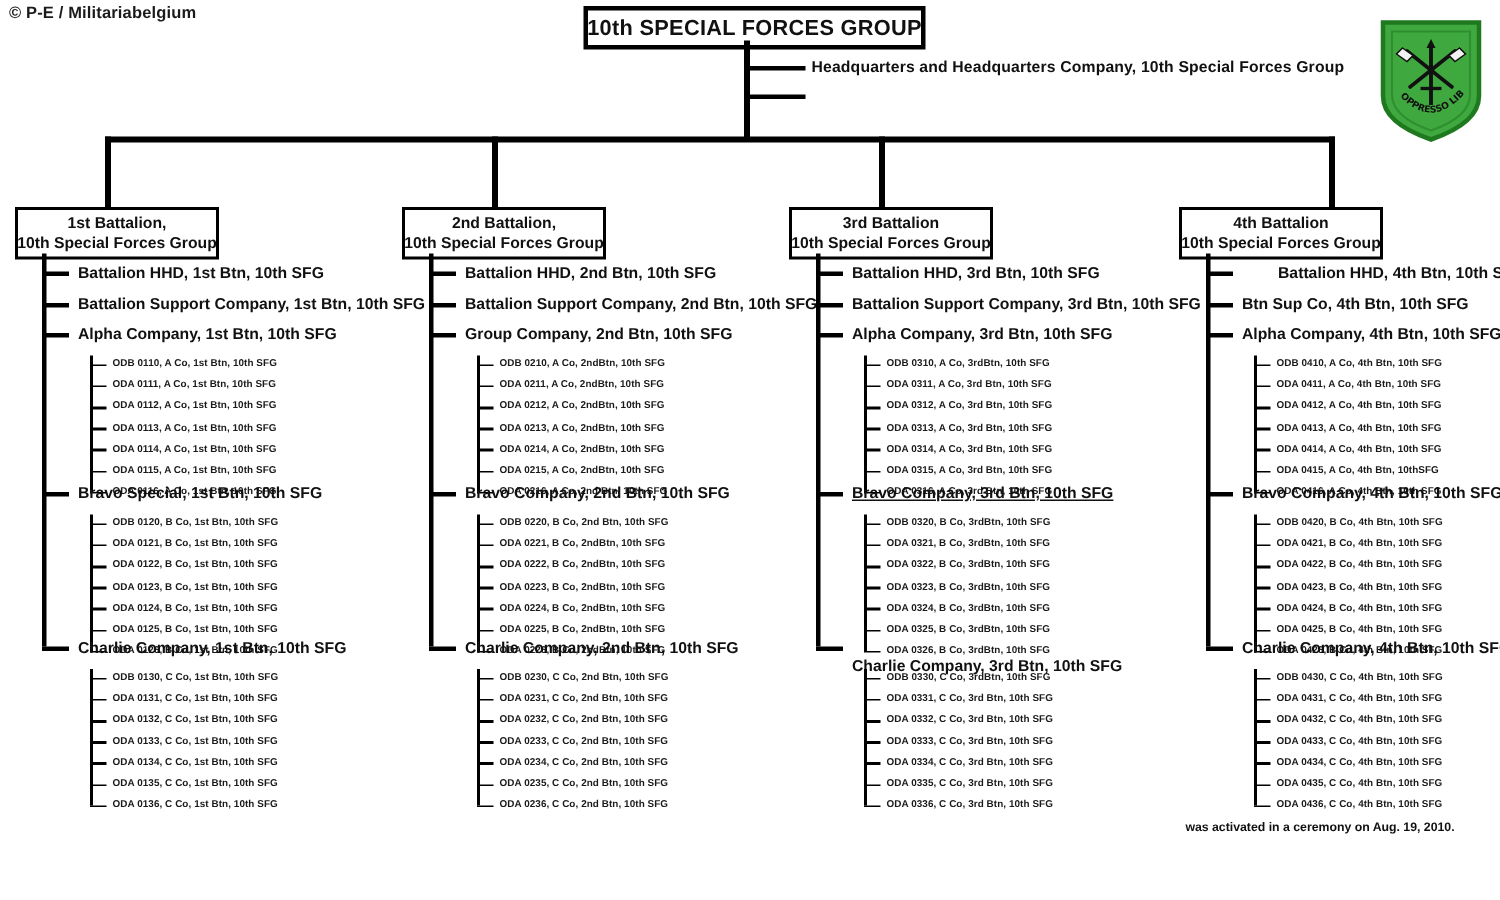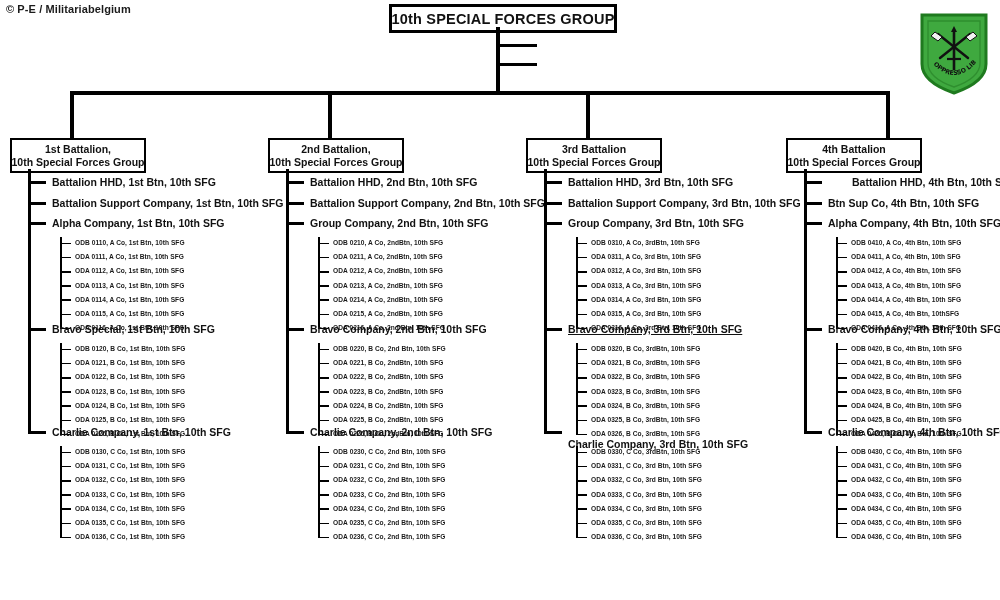--- a/index.html
+++ b/index.html
@@ -76,20 +76,21 @@
 
   <div class="credit">© P-E / Militariabelgium</div>
 
   <div class="rootbox">
     <span>10th SPECIAL FORCES GROUP</span>
   </div>
 
   <div class="v" style="left:496px;top:27px;width:4px;height:65px;"></div>
 
   <div class="h" style="left:500px;top:44px;width:37px;height:3px;"></div>
+  <div class="direct" style="left:541px;top:39px;">Headquarters and Headquarters Company, 10th Special Forces Group</div>
 
   <div class="h" style="left:500px;top:63px;width:37px;height:3px;"></div>
 
   <div class="h" style="left:70px;top:91px;width:820px;height:4px;"></div>
 
   <div class="v" style="left:70px;top:91px;width:4px;height:47px;"></div>
   <div class="v" style="left:328px;top:91px;width:4px;height:47px;"></div>
   <div class="v" style="left:586px;top:91px;width:4px;height:47px;"></div>
   <div class="v" style="left:886px;top:91px;width:4px;height:47px;"></div>
 
@@ -217,21 +218,21 @@
       <div class="btnbox" style="left: 526px; top: 138px;">
         <div>3rd Battalion</div>
         <div class="l2">10th Special Forces Group</div>
       </div>
       <div class="v" style="left: 544px; top: 169px; width: 2.5px; height: 262px;"></div>
       <div class="h" style="left: 544px; top: 181px; width: 18px; height: 2.5px;"></div>
       <div class="unit" style="left: 568px; top: 176px;">Battalion HHD, 3rd Btn, 10th SFG</div>
       <div class="h" style="left: 544px; top: 202px; width: 18px; height: 2.5px;"></div>
       <div class="unit" style="left: 568px; top: 197px;">Battalion  Support Company, 3rd Btn, 10th SFG</div>
       <div class="h" style="left: 544px; top: 222px; width: 18px; height: 2.5px;"></div>
-      <div class="unit" style="left: 568px; top: 217px;">Group Company, 3rd Btn, 10th SFG</div>
+      <div class="unit" style="left: 568px; top: 217px;">Alpha Company, 3rd Btn, 10th SFG</div>
       <div class="v" style="left: 576px; top: 237px; width: 1.6px; height: 91.2px;"></div>
       <div class="h" style="left: 576px; top: 242.6px; width: 11px; height: 1.6px;"></div>
       <div class="oda" style="left: 591px; top: 239px;">ODB 0310, A Co, 3rdBtn,  10th SFG</div>
       <div class="h" style="left: 576px; top: 256.8px; width: 11px; height: 1.6px;"></div>
       <div class="oda" style="left: 591px; top: 253.2px;">ODA 0311, A Co, 3rd Btn,  10th SFG</div>
       <div class="h" style="left: 576px; top: 271px; width: 11px; height: 1.6px;"></div>
       <div class="oda" style="left: 591px; top: 267.4px;">ODA 0312, A Co, 3rd Btn,  10th SFG</div>
       <div class="h" style="left: 576px; top: 285.2px; width: 11px; height: 1.6px;"></div>
       <div class="oda" style="left: 591px; top: 281.6px;">ODA 0313, A Co, 3rd Btn,  10th SFG</div>
       <div class="h" style="left: 576px; top: 299.4px; width: 11px; height: 1.6px;"></div>
@@ -330,20 +331,21 @@
       <div class="oda" style="left: 851px; top: 490.6px;">ODA 0433, C Co, 4th Btn,  10th SFG</div>
       <div class="h" style="left: 836px; top: 508.4px; width: 11px; height: 1.6px;"></div>
       <div class="oda" style="left: 851px; top: 504.8px;">ODA 0434, C Co, 4th Btn,  10th SFG</div>
       <div class="h" style="left: 836px; top: 522.6px; width: 11px; height: 1.6px;"></div>
       <div class="oda" style="left: 851px; top: 519px;">ODA 0435, C Co, 4th Btn,  10th SFG</div>
       <div class="h" style="left: 836px; top: 536.8px; width: 11px; height: 1.6px;"></div>
       <div class="oda" style="left: 851px; top: 533.2px;">ODA 0436, C Co, 4th Btn,  10th SFG</div>
     </div>
 
   <div class="note">
+    <div>was activated in a ceremony on Aug. 19, 2010.</div>
   </div>
 
   <svg class="patch" viewBox="0 0 72 84">
     <path d="M4 3 H68 V52 Q68 70 36 81 Q4 70 4 52 Z" fill="#3fa93f" stroke="#1f7a1f" stroke-width="3"></path>
     <path d="M10 9 H62 V51 Q62 66 36 75 Q10 66 10 51 Z" fill="none" stroke="#2f8f2f" stroke-width="1.4"></path>
     <g stroke="#111" stroke-width="2.4" fill="none" stroke-linecap="round">
       <line x1="20" y1="22" x2="50" y2="46"></line>
       <line x1="52" y1="22" x2="22" y2="46"></line>
     </g>
     <g fill="#f2f2f2" stroke="#111" stroke-width="1">

